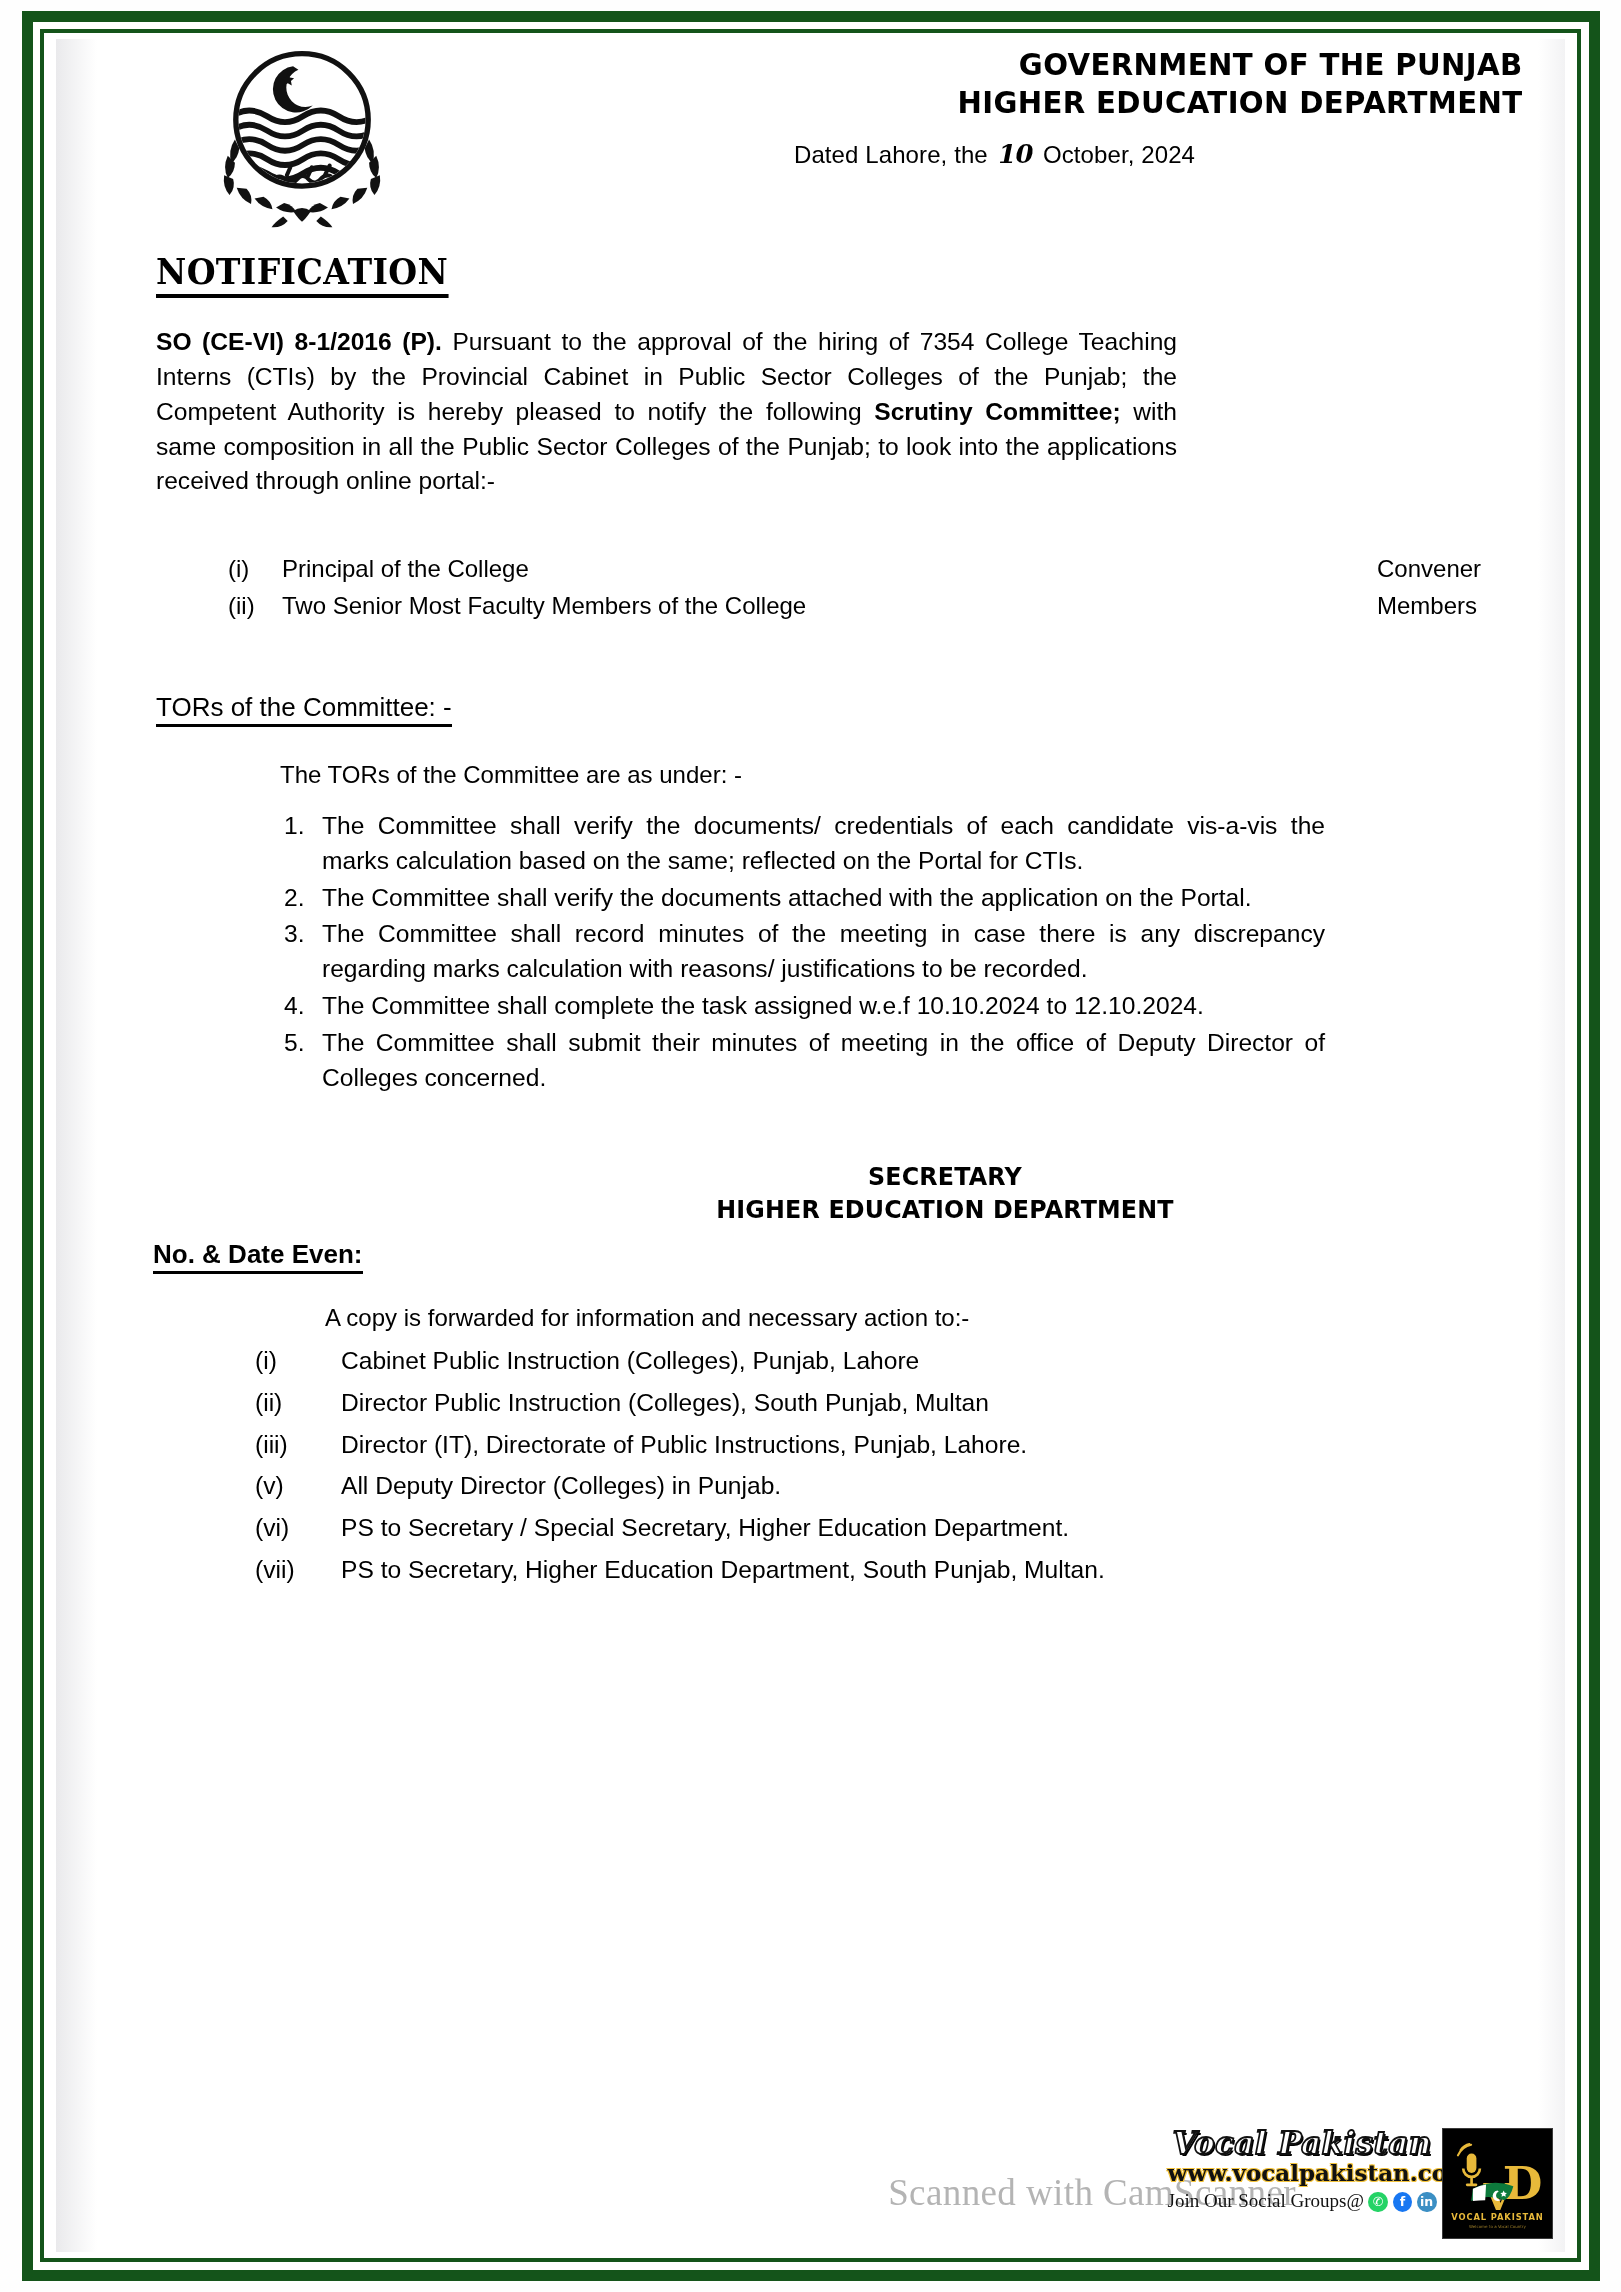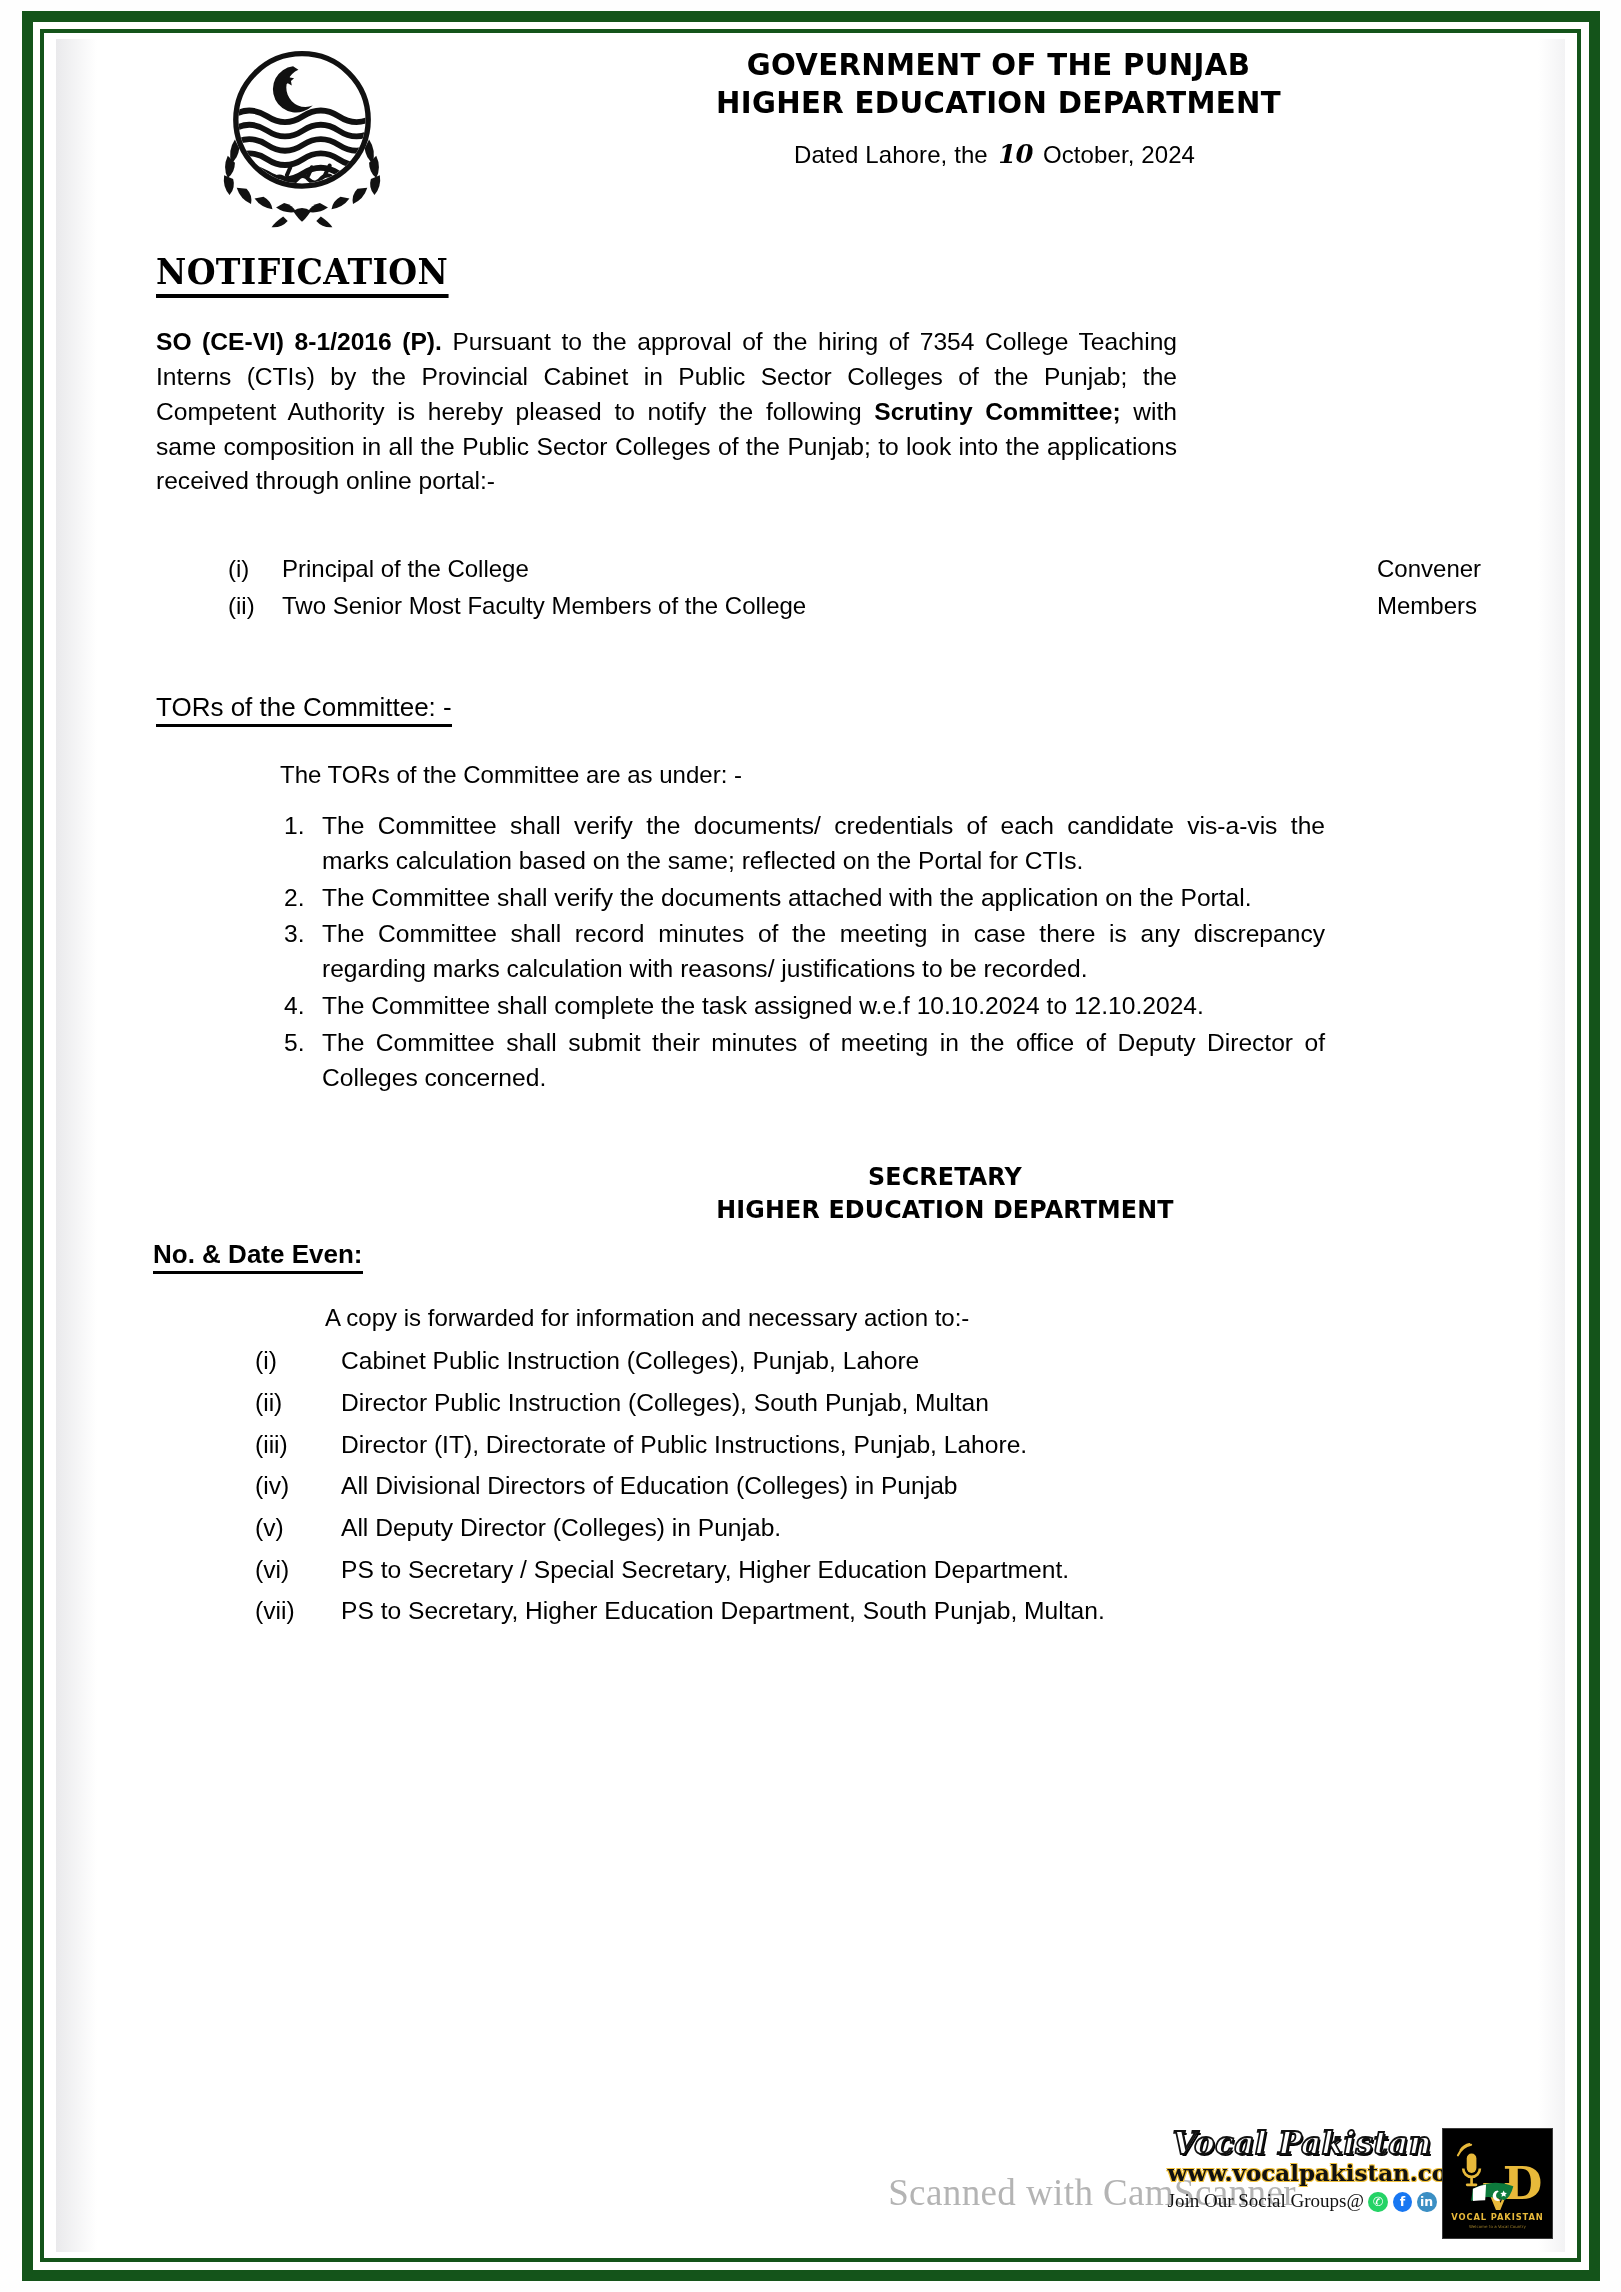--- a/index.html
+++ b/index.html
@@ -71,21 +71,21 @@
     width: 188px;
     height: 195px;
   }
   .emblem svg { width: 100%; height: 100%; display: block; }
 
   .gov-title {
     position: absolute;
     left: 385px;
     right: 9px;
     top: 7.2px;
-    text-align: center;
+    text-align: right;
   }
   .gov-title .l1,
   .gov-title .l2 {
     font-family: "DejaVu Sans", sans-serif;
     font-weight: bold;
     font-size: 31px;
     letter-spacing: 0.4px;
     line-height: 1.22;
     white-space: nowrap;
     transform: scaleX(.94);
@@ -462,24 +462,20 @@
           <span class="rn">(i)</span>
           <span class="rt">Cabinet Public Instruction (Colleges), Punjab, Lahore</span>
         </li>
         <li>
           <span class="rn">(ii)</span>
           <span class="rt">Director Public Instruction (Colleges), South Punjab, Multan</span>
         </li>
         <li>
           <span class="rn">(iii)</span>
           <span class="rt">Director (IT), Directorate of Public Instructions, Punjab, Lahore.</span>
-        </li>
-        <li>
-          <span class="rn">(iv)</span>
-          <span class="rt">All Divisional Directors of Education (Colleges) in Punjab</span>
         </li>
         <li>
           <span class="rn">(v)</span>
           <span class="rt">All Deputy Director (Colleges) in Punjab.</span>
         </li>
         <li>
           <span class="rn">(vi)</span>
           <span class="rt">PS to Secretary / Special Secretary, Higher Education Department.</span>
         </li>
         <li>

